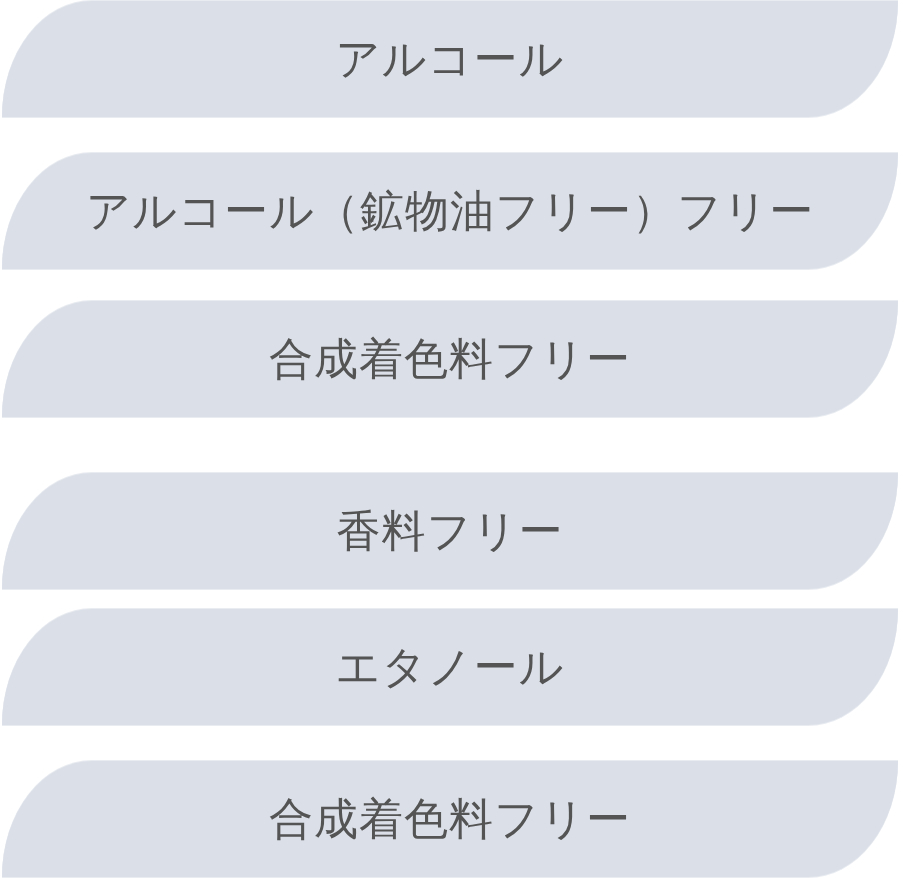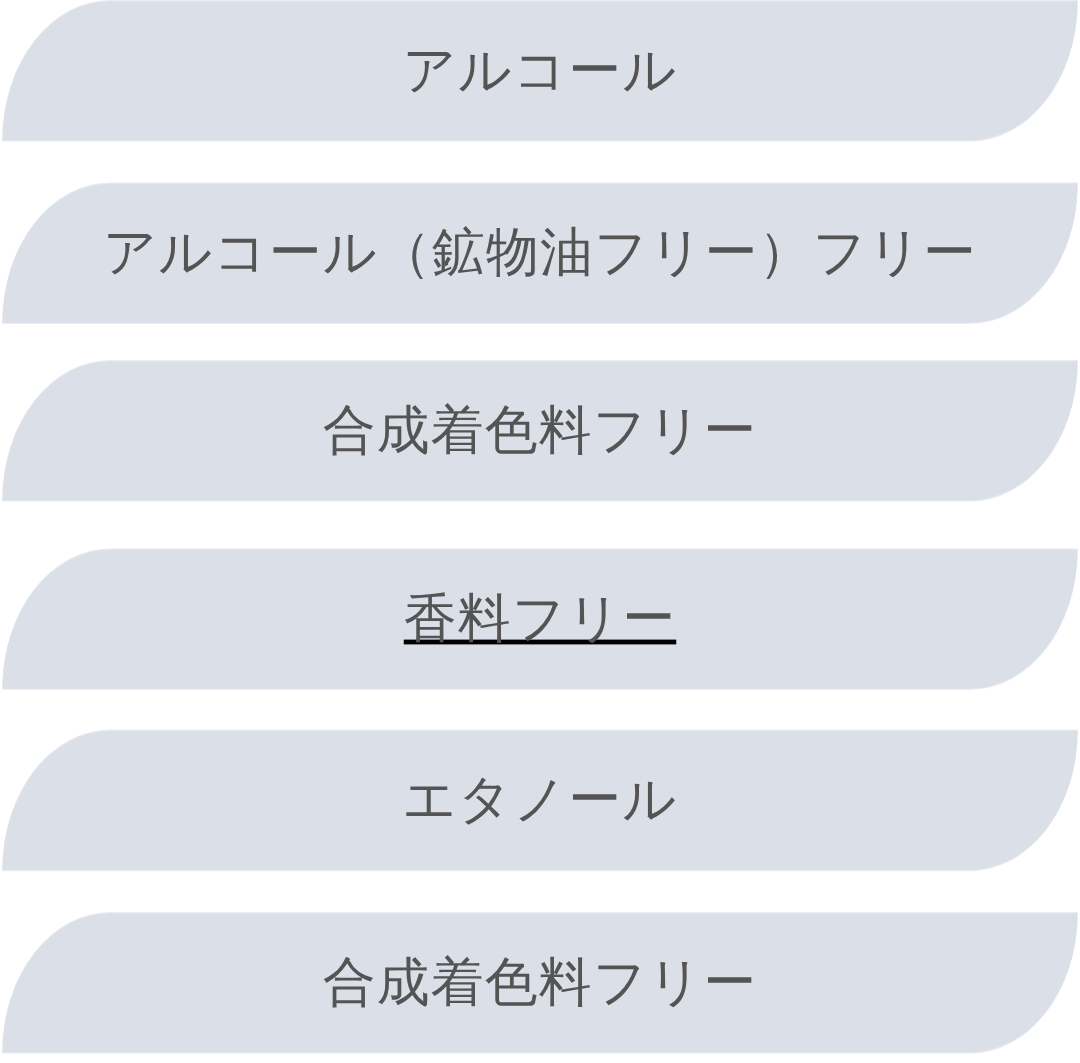--- a/index.html
+++ b/index.html
@@ -24,21 +24,21 @@
 <div>
   <div class="band" style="top:1px;">
     <span>アルコール</span>
   </div>
   <div class="band" style="top:153px;">
     <span>アルコール（鉱物油フリー）フリー</span>
   </div>
   <div class="band" style="top:301px;">
     <span>合成着色料フリー</span>
   </div>
-  <div class="band" style="top:458px;text-decoration:underline;">
+  <div class="band" style="top:473px;">
     <span>香料フリー</span>
   </div>
   <div class="band" style="top:609px;">
     <span>エタノール</span>
   </div>
   <div class="band" style="top:761px;">
     <span>合成着色料フリー</span>
   </div>
 </div>
 

